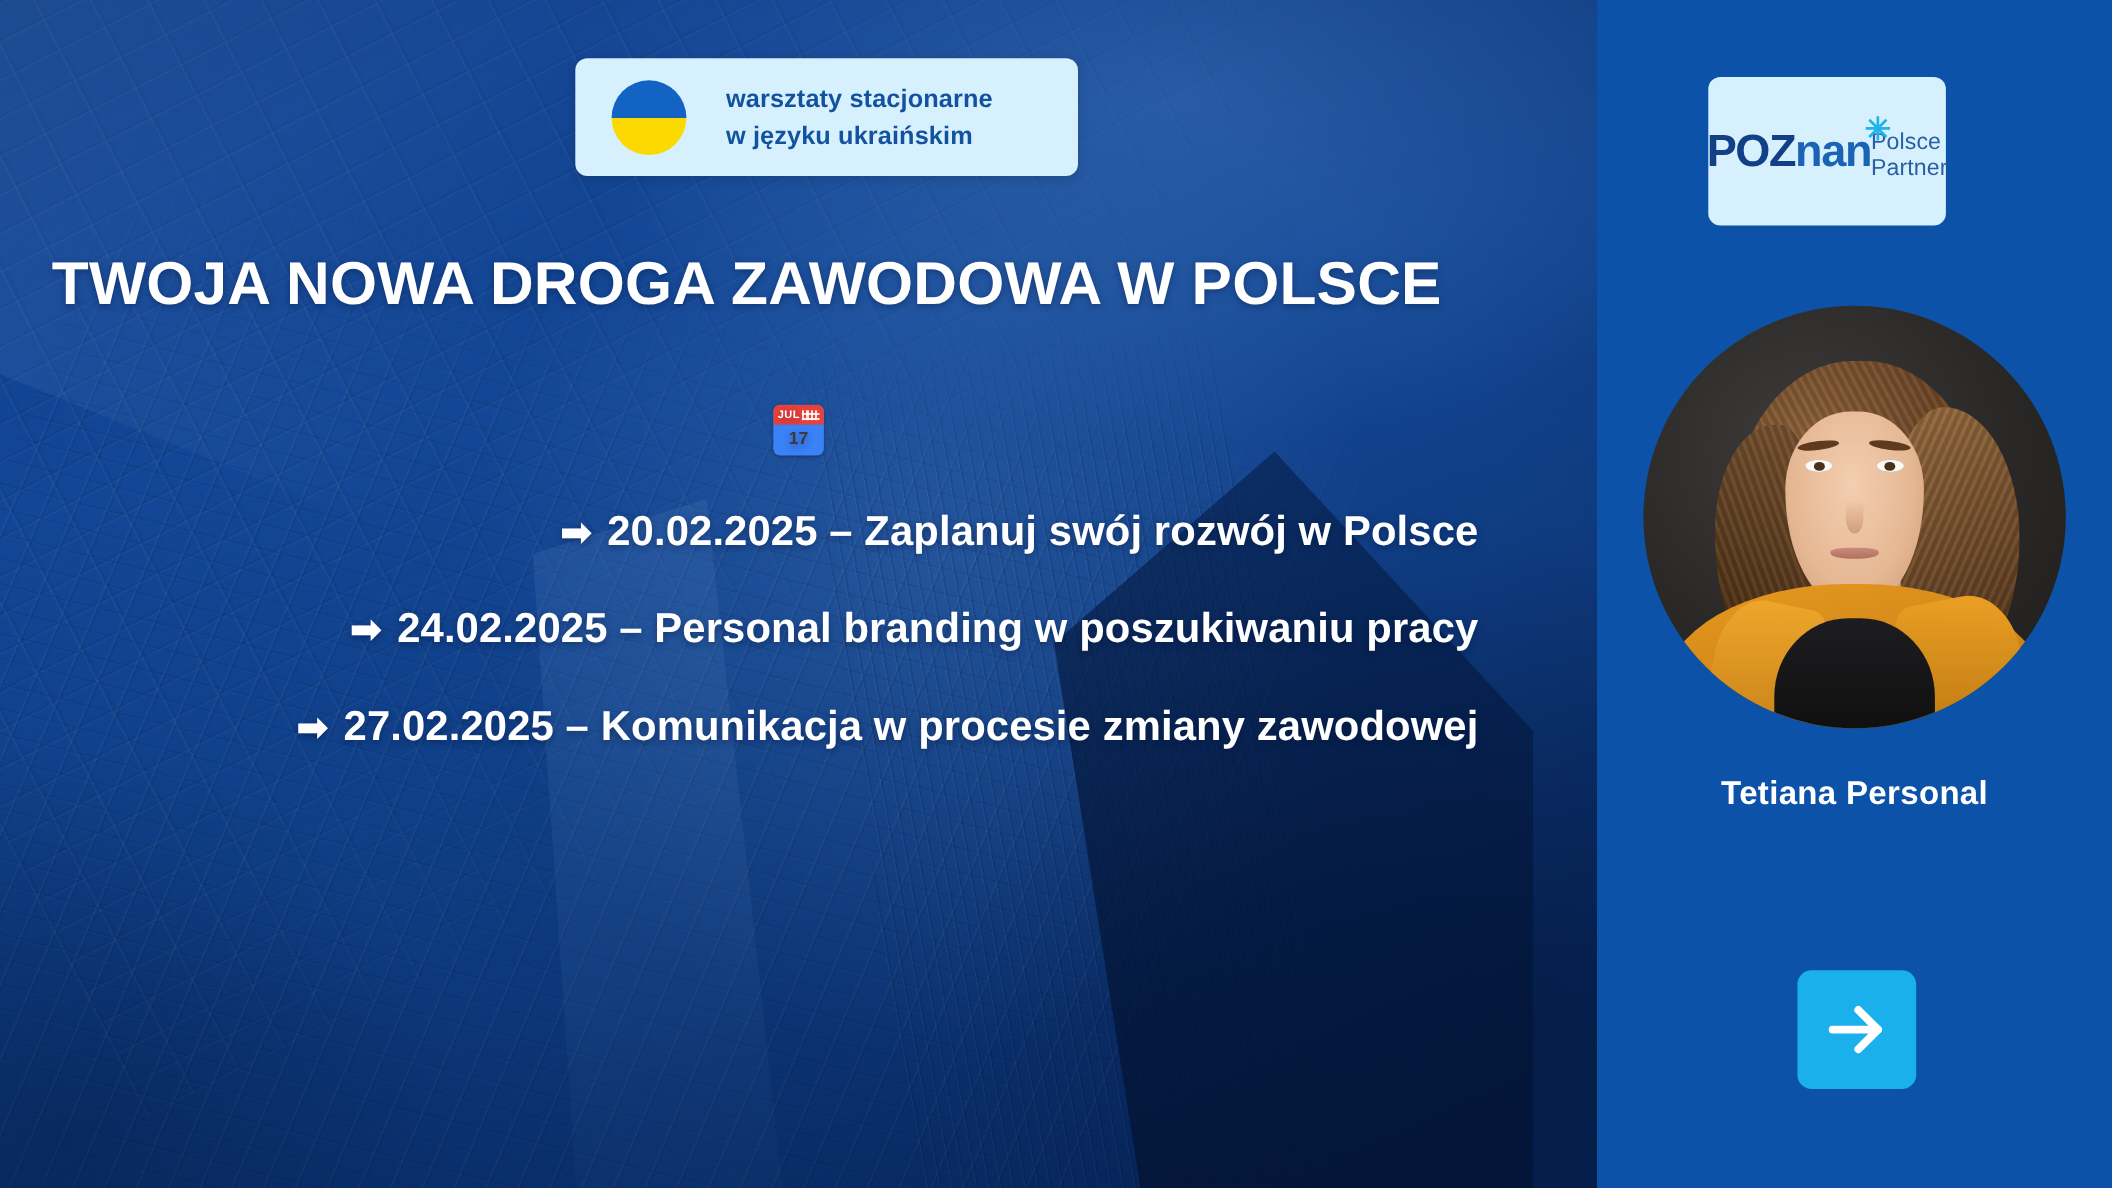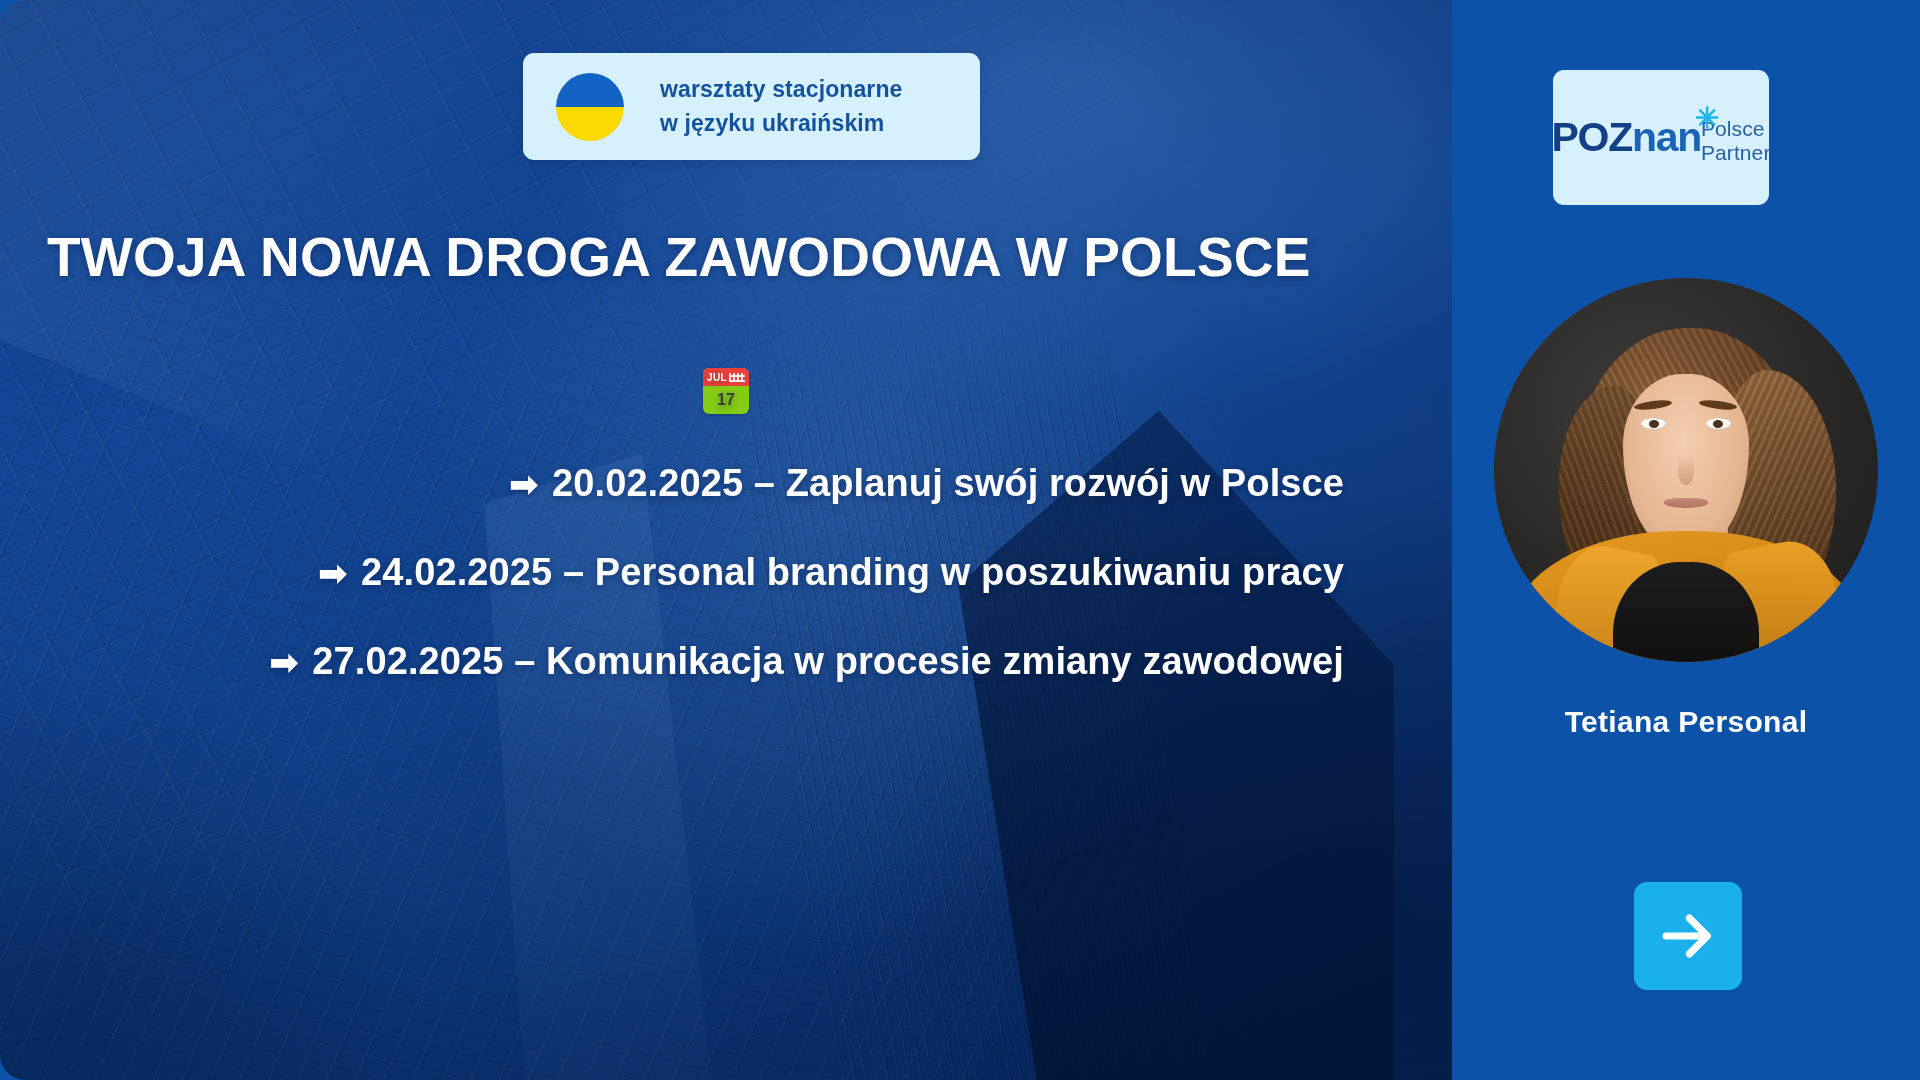--- a/index.html
+++ b/index.html
@@ -7,21 +7,20 @@
   html, body {
     width:1920px; height:1080px; overflow:hidden;
     font-family:"Liberation Sans", sans-serif;
     background:#0b52a8;
   }
 
   #poster {
     position:relative;
     width:1920px; height:1080px;
     overflow:hidden;
-    border-radius:25px;
   }
 
   
   .left-panel {
     position:absolute; left:0; top:0;
     width:1452px; height:1080px;
     overflow:hidden;
     background:#1b5fad;
   }
 
@@ -208,21 +207,21 @@
     z-index:5;
     color:#ffffff;
     text-shadow:0 2px 7px rgba(0,20,58,.42);
   }
   .cal-row { text-align:center; }
   
   .cal-icon {
     display:inline-block; position:relative;
     width:46px; height:46px;
     border-radius:6px; overflow:hidden;
-    background:#84cc16;
+    background:#3b82f6;
     box-shadow:0 1px 3px rgba(0,0,0,.3);
     vertical-align:middle;
   }
   .cal-icon .cal-head {
     height:18px; background:#e8403a;
     display:flex; align-items:center; justify-content:space-between;
     padding:0 4px;
   }
   .cal-icon .cal-mon {
     color:#fff; font-size:10px; font-weight:bold; letter-spacing:.4px;

